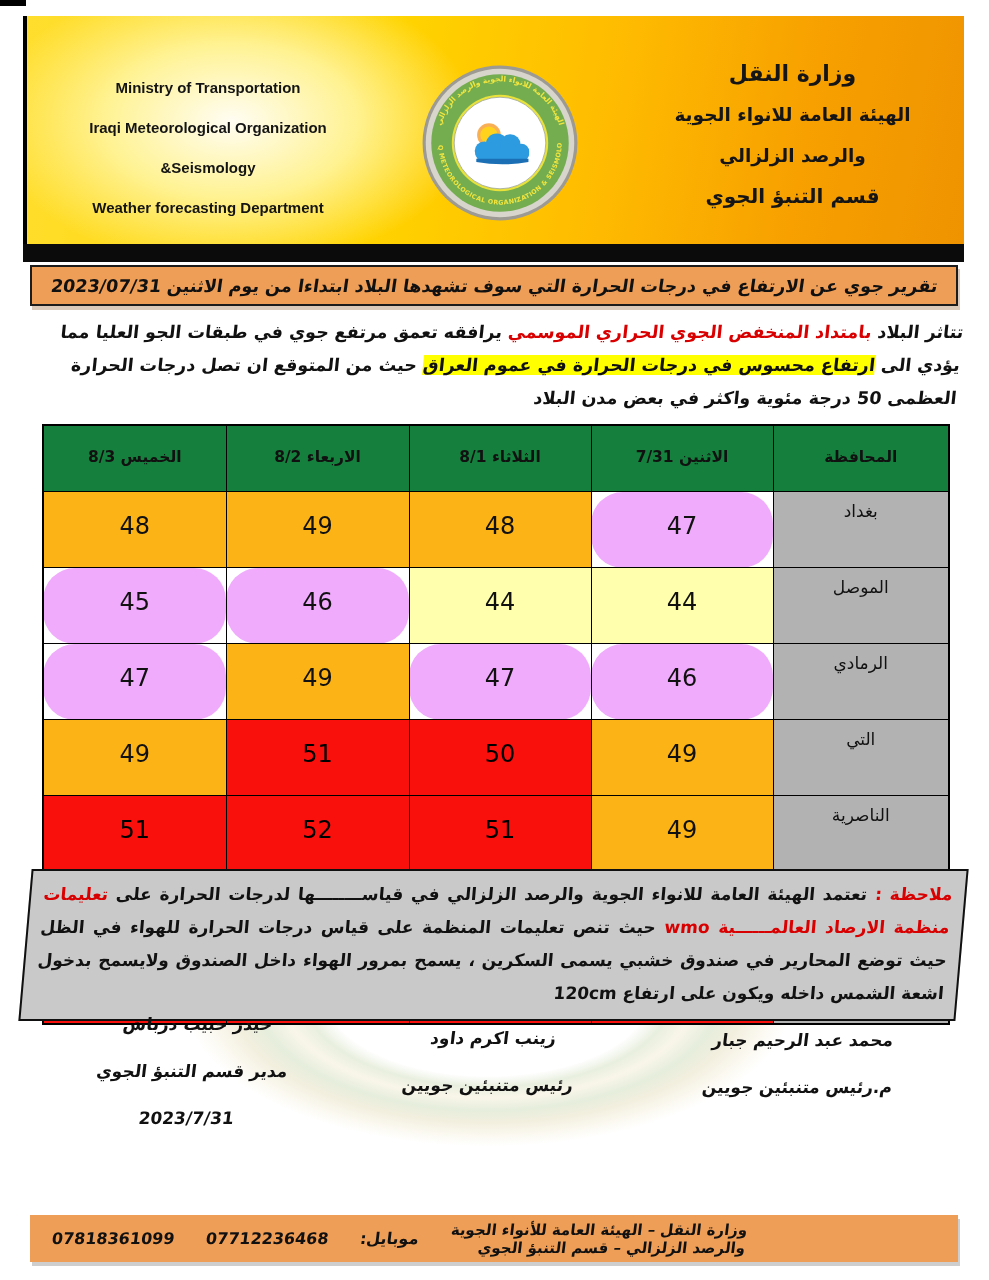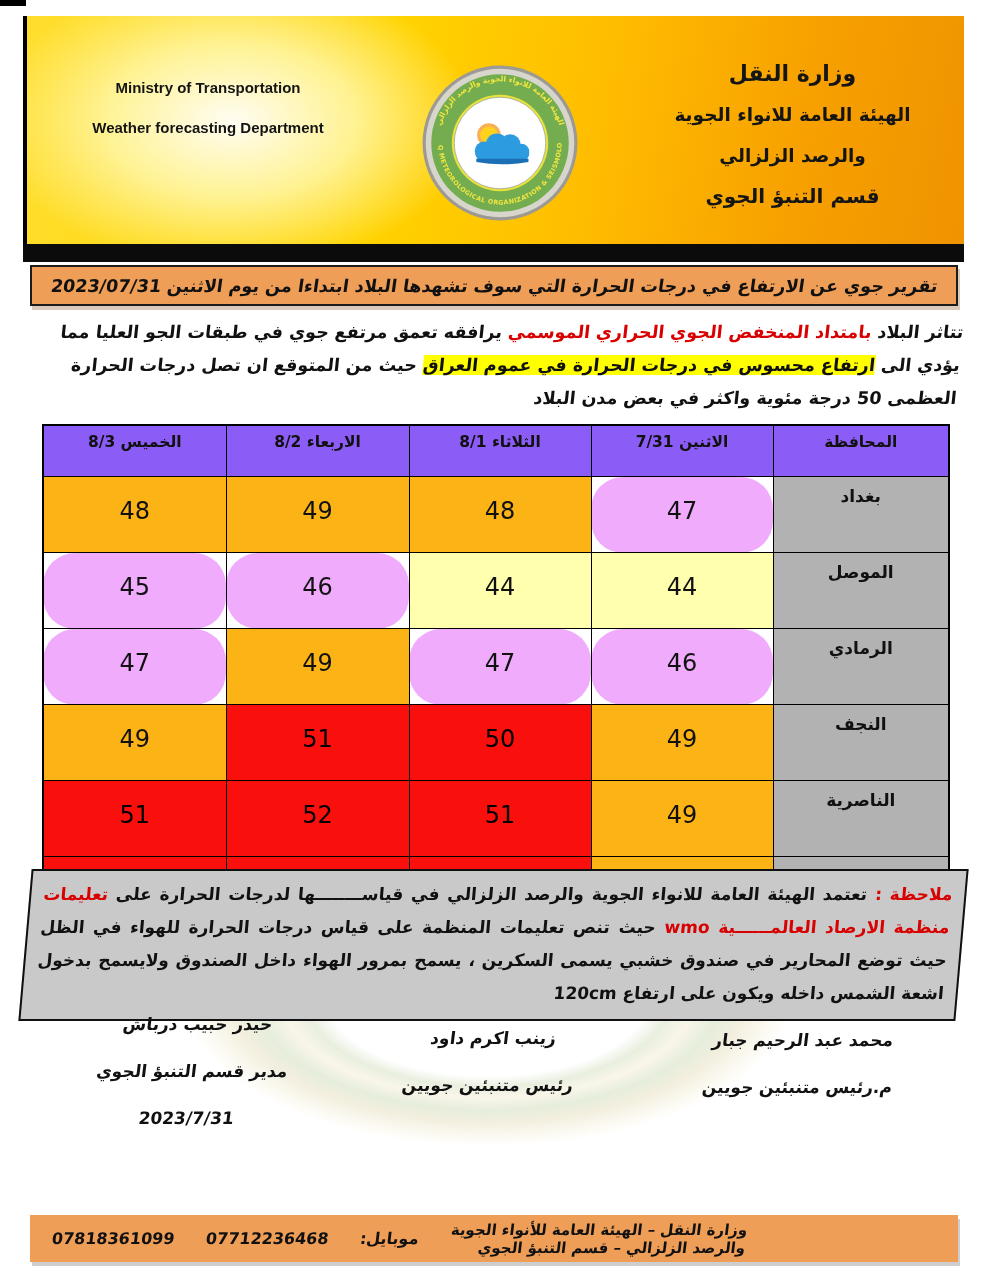--- a/index.html
+++ b/index.html
@@ -32,22 +32,22 @@
   
   .intro{position:absolute;left:28px;top:316px;width:932px;direction:rtl;text-align:right;
      font-weight:bold;font-size:17.5px;line-height:33px;z-index:1;transform:skewX(-6deg);}
   .red{color:#D80000;}
   .hl{background:#FFFF00;}
 
   
   table.temps{position:absolute;left:42px;top:424px;width:906px;border-collapse:collapse;
      direction:rtl;text-align:center;z-index:1;border:2px solid #000;table-layout:fixed;}
   table.temps th,table.temps td{border:1px solid #000;}
-  table.temps th{background:#8b5cf6;font-size:15.5px;font-weight:bold;height:42px;vertical-align:top;padding-top:7px;}
-  td.city{background:#B2B2B2;font-size:17px;font-weight:bold;height:54px;vertical-align:top;padding-top:9px;margin-left:20px;}
+  table.temps th{background:#15803d;font-size:15.5px;font-weight:bold;height:42px;vertical-align:top;padding-top:22px;}
+  td.city{background:#B2B2B2;font-size:17px;font-weight:normal;height:54px;vertical-align:top;padding-top:9px;margin-left:20px;}
   td.temp{font-size:24px;font-weight:normal;height:54px;vertical-align:top;padding-top:20px;}
   td.temp[data-c="yellow"]{background:#f0abfc;border-radius:32px;}
   td.temp[data-c="pale"]{background:#FFFFAD;}
   td.temp[data-c="orange"]{background:#FCB315;}
   td.temp[data-c="red"]{background:#F90F0C;color:#000000;}
 
   
   .watermark{position:absolute;left:168px;top:842px;width:640px;height:312px;border-radius:50%;z-index:0;
     background:
       radial-gradient(closest-side, rgba(255,255,255,0) 50%, rgba(214,226,196,.55) 57%, rgba(247,243,226,.75) 64%,
@@ -82,20 +82,21 @@
 <div class="page">
 
   <div class="scan-artifact"></div>
 
   <div class="hdr">
     <div class="hdr-grad"></div>
     <div class="hdr-black-bar"></div>
 
     <div class="hdr-en">
       <div>Ministry of Transportation</div>
+      <div>Iraqi Meteorological Organization &amp;Seismology</div>
       <div>Weather forecasting Department</div>
     </div>
 
     <div class="logo-wrap">
       <svg viewBox="0 0 200 200" width="184" height="158">
         <circle cx="100" cy="100" r="98" fill="#9c9a92"></circle>
         <circle cx="100" cy="100" r="94" fill="#d8d5cc"></circle>
         <circle cx="100" cy="100" r="87" fill="#74ad50"></circle>
         <circle cx="100" cy="100" r="61" fill="#e9e23a"></circle>
         <circle cx="100" cy="100" r="58" fill="#ffffff" stroke="#9aa49a" stroke-width="1"></circle>
@@ -174,21 +175,21 @@
         <td class="temp" data-c="yellow">45</td>
       </tr>
       <tr>
         <td class="city">الرمادي</td>
         <td class="temp" data-c="yellow">46</td>
         <td class="temp" data-c="yellow">47</td>
         <td class="temp" data-c="orange">49</td>
         <td class="temp" data-c="yellow">47</td>
       </tr>
       <tr>
-        <td class="city">النجف</td>
+        <td class="city">التي</td>
         <td class="temp" data-c="orange">49</td>
         <td class="temp" data-c="red">50</td>
         <td class="temp" data-c="red">51</td>
         <td class="temp" data-c="orange">49</td>
       </tr>
       <tr>
         <td class="city">الناصرية</td>
         <td class="temp" data-c="orange">49</td>
         <td class="temp" data-c="red">51</td>
         <td class="temp" data-c="red">52</td>

